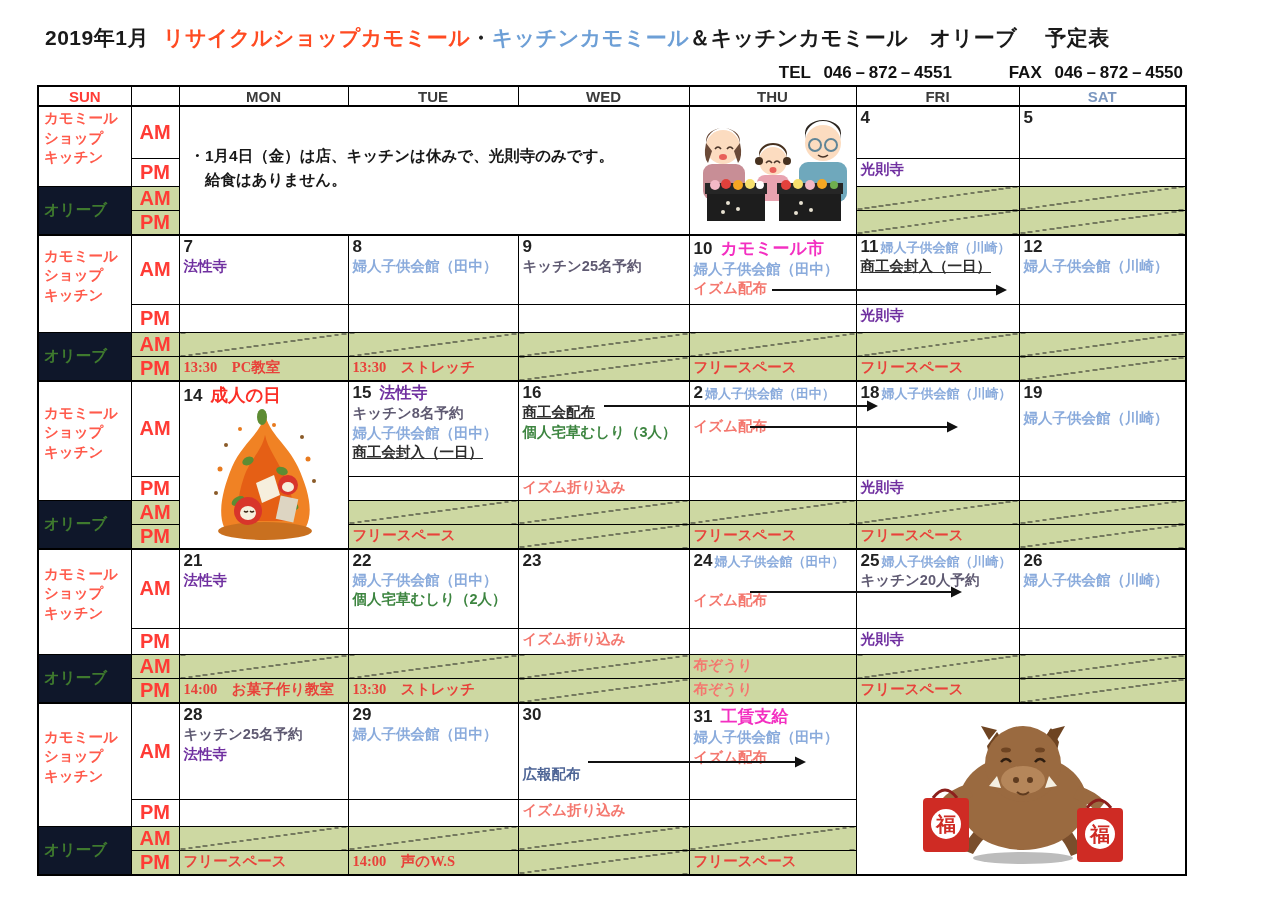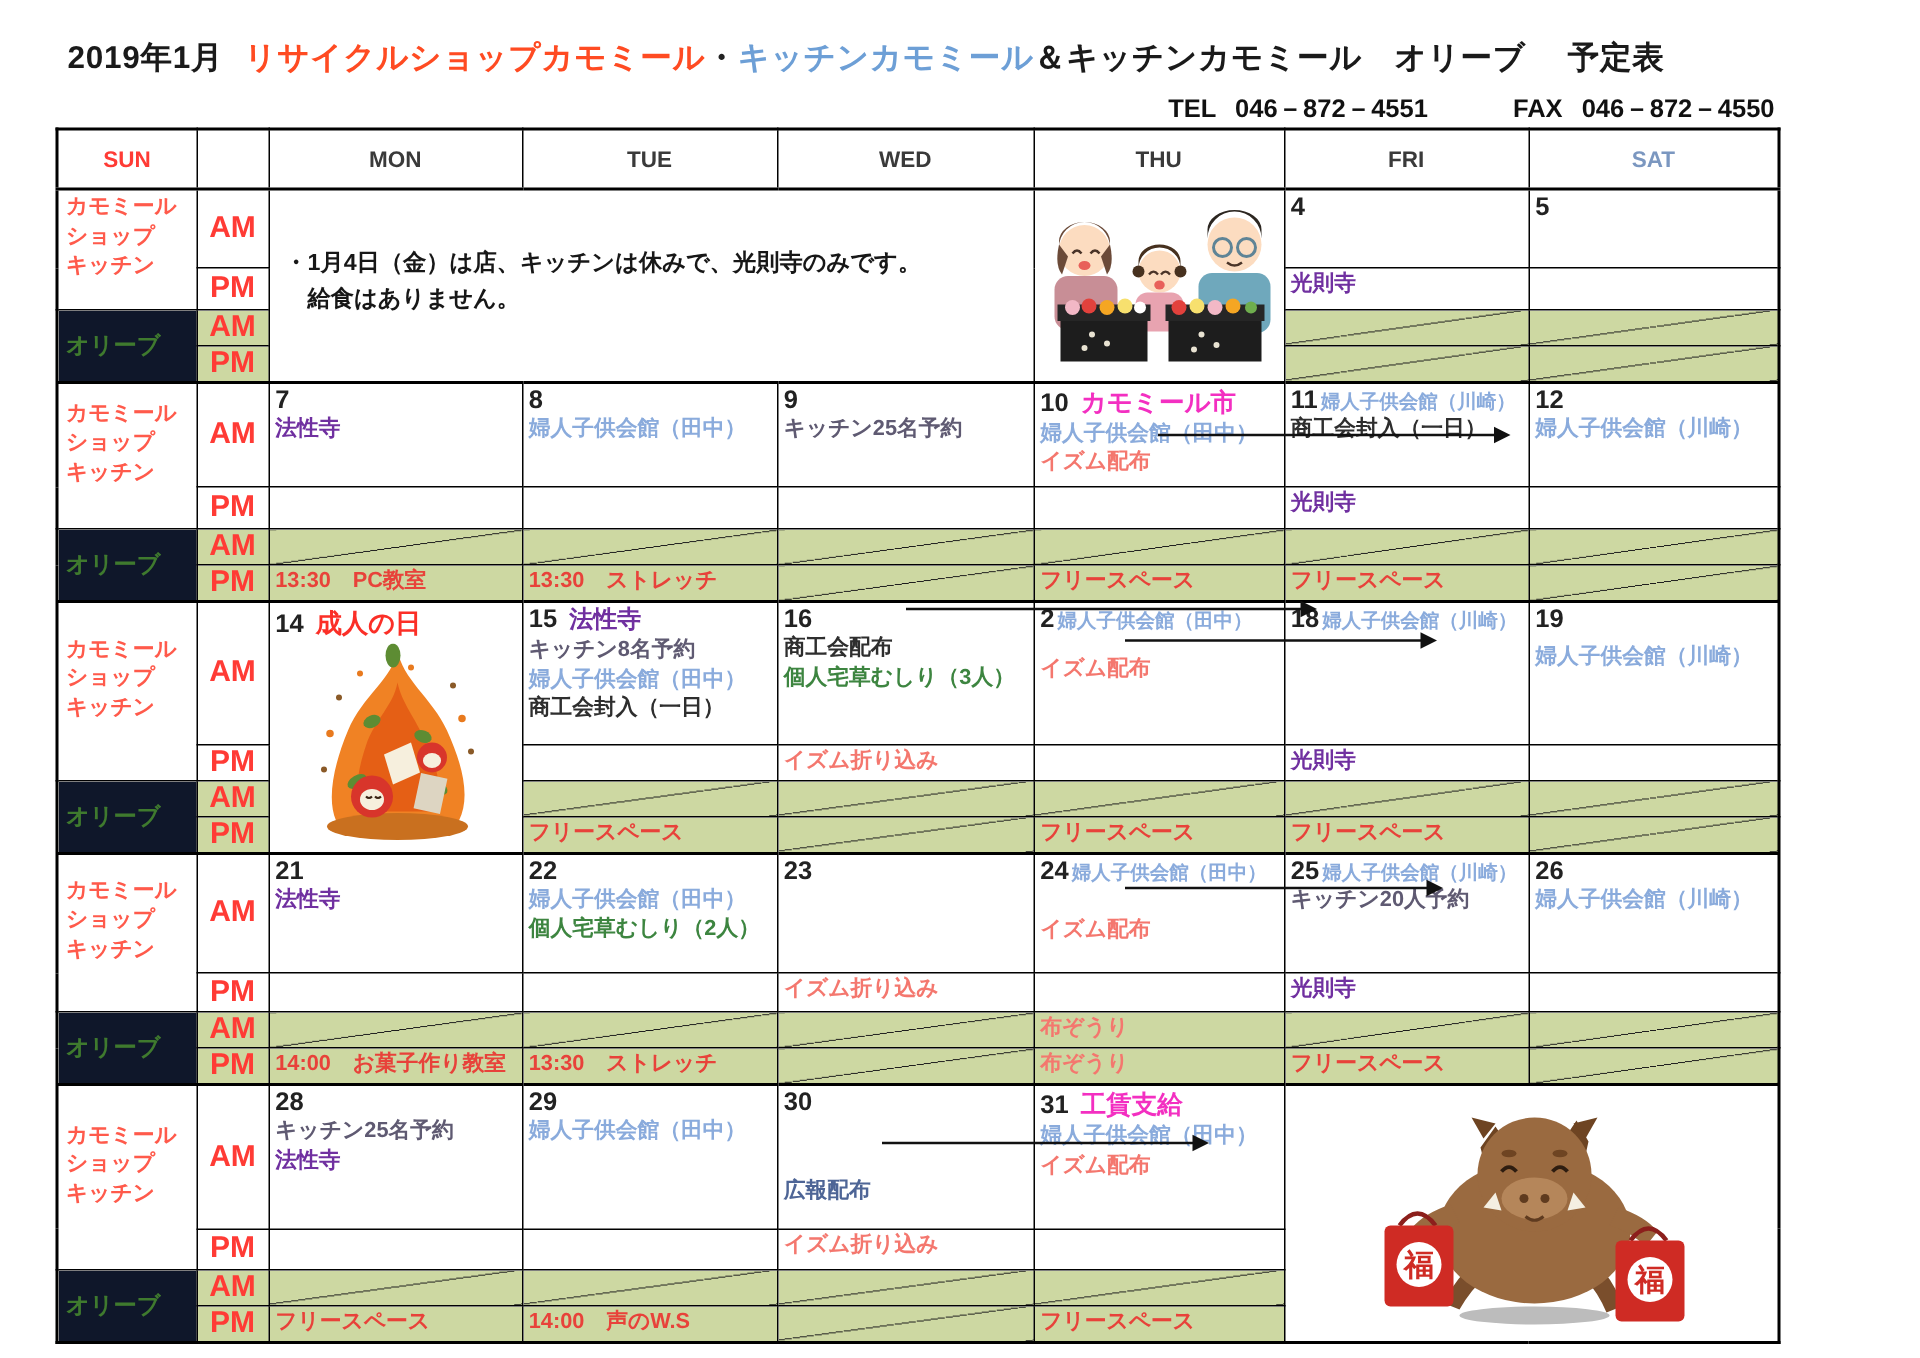--- a/index.html
+++ b/index.html
@@ -21,21 +21,21 @@
   table{position:absolute;left:37px;top:85px;border-collapse:collapse;table-layout:fixed;
         width:1148px;border:2px solid #000;}
   col.c0{width:93px}col.c1{width:48px}col.c2{width:169px}col.c3{width:170px}
   col.c4{width:171px}col.c5{width:167px}col.c6{width:163px}col.c7{width:167px}
   th,td{border:1px solid #000;padding:0;vertical-align:top;overflow:hidden;}
   th{font-size:15px;text-align:center;vertical-align:middle;color:#3a3a3a;border-bottom:2px solid #000;}
   th.c-sun{color:#ff3b35;}
   th.c-sat{color:#7b97c0;}
   tr.wt>td{border-top:2px solid #000;}
 
-  tr.h-hdr{height:40px}
+  tr.h-hdr{height:20px}
   tr.h-w1a{height:52px}tr.h-w1b{height:27px}tr.h-w1c{height:20px}tr.h-w1d{height:20px}
   tr.h-w2a{height:70px}tr.h-w2b{height:28px}tr.h-w2c{height:21px}tr.h-w2d{height:21px}
   tr.h-w3a{height:95px}tr.h-w3b{height:23px}tr.h-w3c{height:23px}tr.h-w3d{height:24px}
   tr.h-w4a{height:80px}tr.h-w4b{height:26px}tr.h-w4c{height:22px}tr.h-w4d{height:22px}
   tr.h-w5a{height:96px}tr.h-w5b{height:27px}tr.h-w5c{height:23px}tr.h-w5d{height:22px}
 
   .lbl.shop{color:#ff5a4b;font-size:14.5px;line-height:1.35;vertical-align:middle;padding:2px 2px 18px 5px;}
   .lbl.olive{background:#0f172a;color:#3f7a2e;font-size:15.5px;vertical-align:middle;padding-left:5px;}
   .ampm{color:#ff3b35;font-size:20px;text-align:center;vertical-align:middle;}
   .og{background:#cdd8a2;}
@@ -46,27 +46,27 @@
   .num{font-size:17px;color:#222;}
   .sfx{margin-left:8px;font-size:16px;color:#222;}
   .sfx[data-color="magenta"]{color:#f32fc1;font-size:17px;}
   .sfx[data-color="purple"]{color:#7030a0;}
   .sfx[data-color="brightred"]{color:#fb2f27;font-size:17.5px;}
   .sfx[data-color="blue"]{color:#8aabdc;font-size:13px;margin-left:2px;}
 
   .ln{font-size:14.5px;line-height:1.34;white-space:nowrap;}
   .ln[data-color="purple"]{color:#7030a0;}
   .ln[data-color="blue"]{color:#8aabdc;}
-  .ln[data-color="black"]{color:#2e2e2e;}
+  .ln[data-color="black"]{color:#2e2e2e;text-decoration:underline;}
   .ln[data-color="gray"]{color:#5f5a72;}
   .ln[data-color="salmon"]{color:#f4776e;}
   .ln[data-color="red"]{color:#e8423a;}
   .ln[data-color="green"]{color:#3d8540;}
   .ln[data-color="slate"]{color:#4e6596;}
-  td[data-lines]{padding:1px 2px 0 4px;}
+  td[data-lines]{padding:1px 2px 0 4px;font-family:Liberation Serif, serif;}
   .og .ln{font-size:14.5px;}
 
   .note{vertical-align:middle;padding:2px 4px 6px 10px;font-size:15.5px;line-height:1.6;color:#171717;}
   .imgcell{vertical-align:middle;text-align:center;padding:0;}
   .merged14{padding:1px 2px 0 4px;text-align:left;}
   .merged14 svg{display:block;margin:2px auto 0 auto;}
   .boarcell{vertical-align:middle;text-align:center;}
 
   #arrows{position:absolute;left:0;top:0;pointer-events:none;}
 </style>

